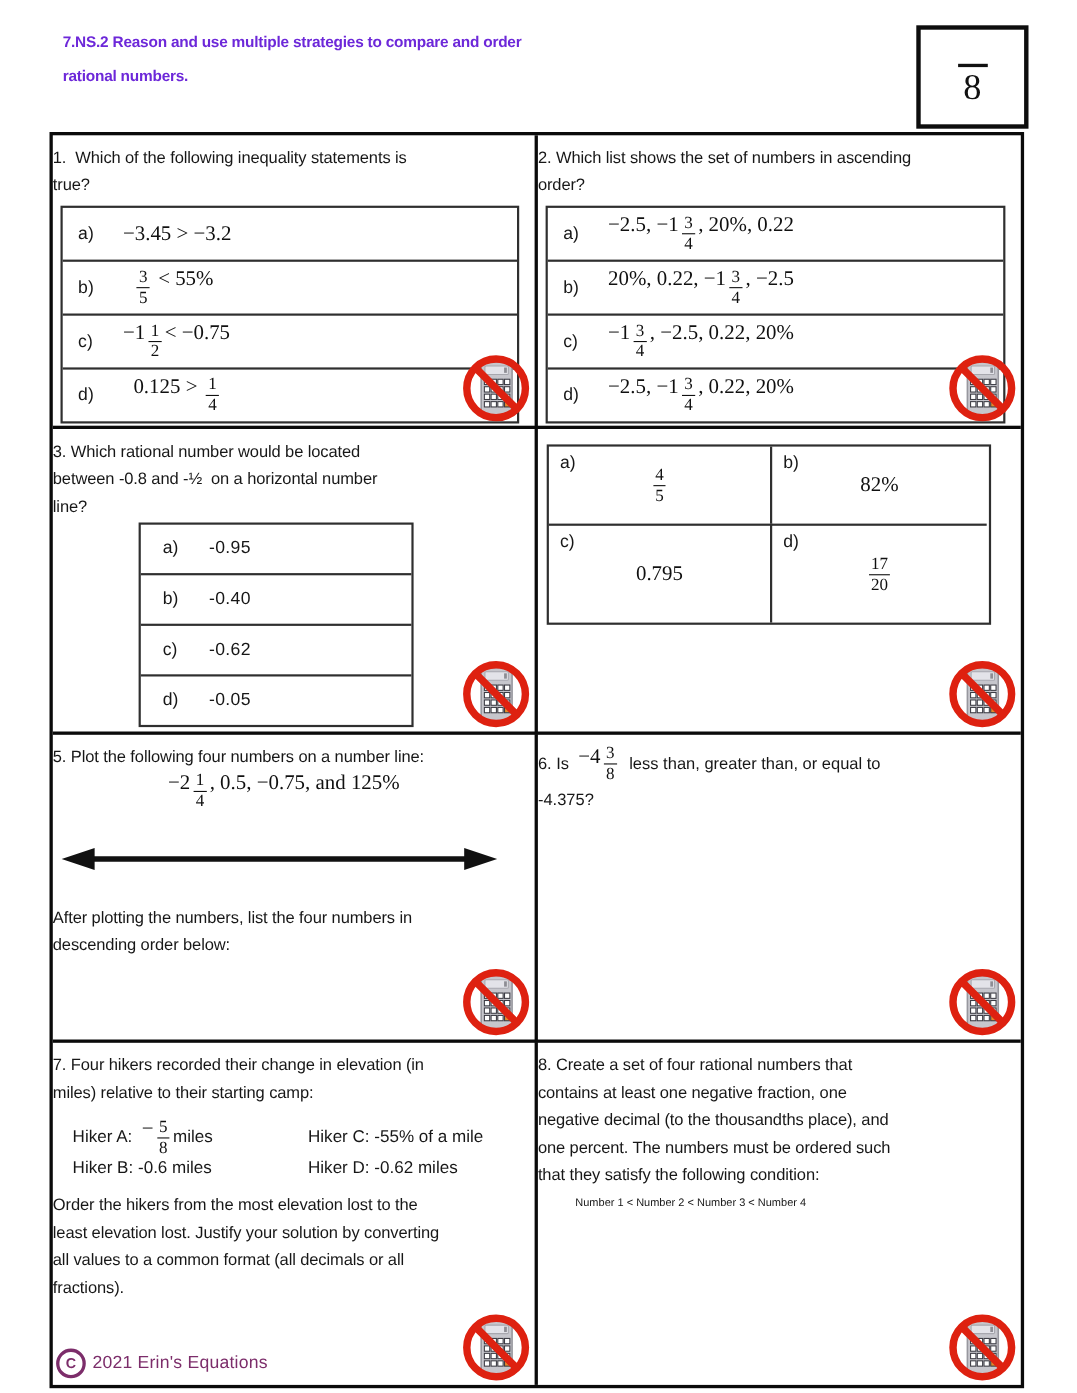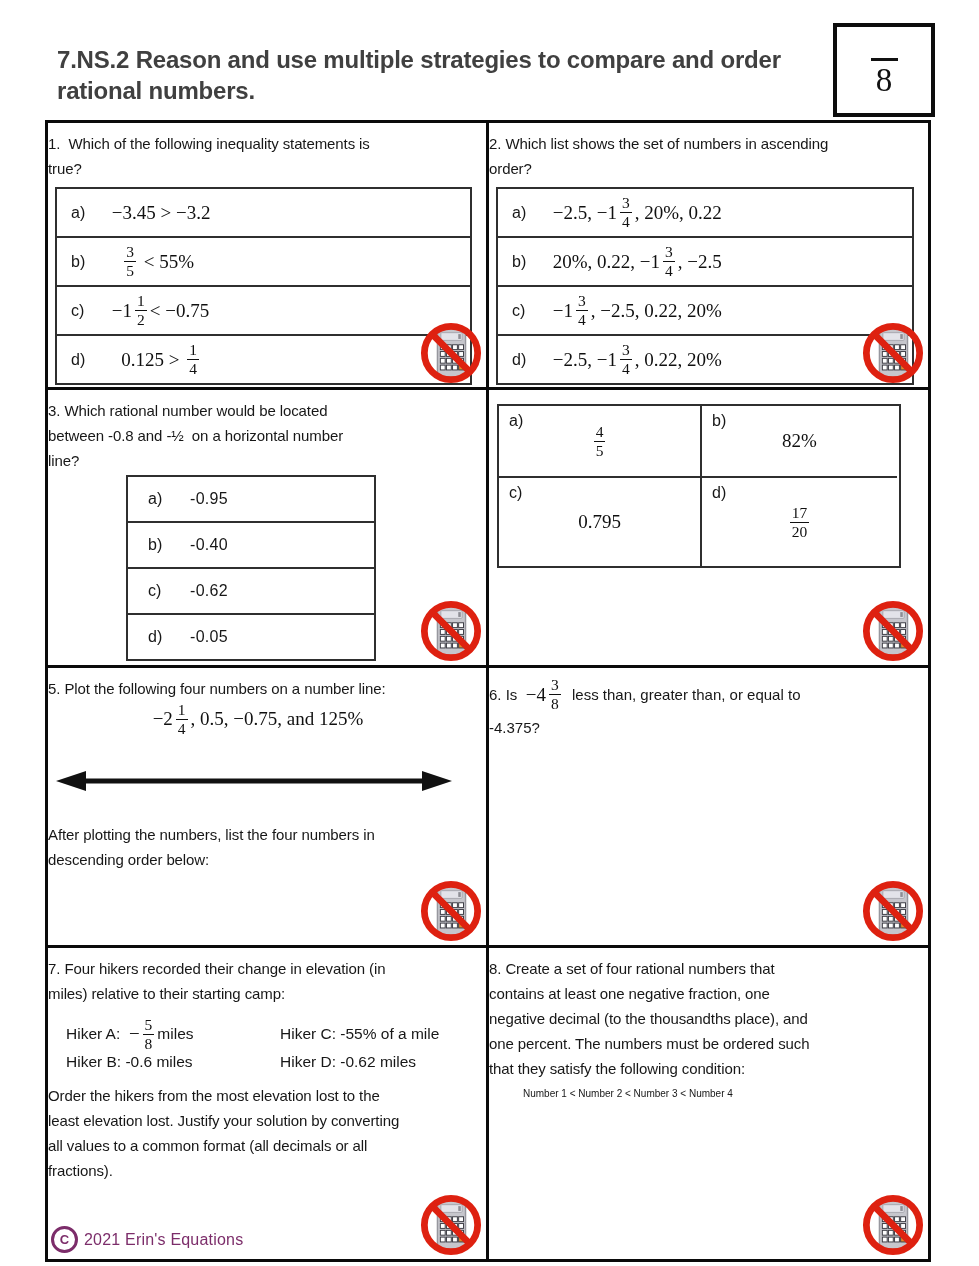--- a/index.html
+++ b/index.html
@@ -1,41 +1,41 @@
 <!DOCTYPE html>
 <html><head>
 <meta charset="utf-8">
 <style>
   html,body{margin:0;padding:0;background:#ffffff;}
   .page{position:relative;width:979px;height:1266px;background:#fff;
         font-family:"Liberation Sans",sans-serif;color:#171717;overflow:hidden;}
 
   
-  .title{position:absolute;left:57px;top:44px;width:770px;font-size:24px;font-weight:bold;
-         line-height:31px;letter-spacing:-0.2px;color:#404040;white-space:pre-wrap;}
+  .title{position:absolute;left:57px;top:23px;width:770px;font-size:14px;font-weight:bold;
+         line-height:31px;letter-spacing:-0.2px;color:#6d28d9;white-space:pre-wrap;}
   .score-box{position:absolute;left:833px;top:23px;width:102px;height:94px;
              border:4px solid #0d0d0d;box-sizing:border-box;background:#fff;}
   .score-bar{width:27px;height:3px;background:#111;margin:31px auto 3px auto;}
   .score-denom{text-align:center;font-family:"Liberation Serif",serif;font-size:33px;line-height:1;color:#111;}
 
   
   .grid{position:absolute;left:45px;top:120px;width:886px;height:1142px;box-sizing:border-box;
         border:3px solid #0a0a0a;display:grid;grid-template-columns:441px 439px;
         grid-template-rows:267px 278px 280px 311px;background:#fff;}
   .cell{position:relative;box-sizing:border-box;border-right:3px solid #0a0a0a;
         border-bottom:3px solid #0a0a0a;padding:8px 9px 6px 0;overflow:hidden;}
   .cell:nth-child(2n){border-right:none;}
   .cell:nth-child(n+7){border-bottom:none;}
 
   .prompt{margin:0;font-size:15px;line-height:25px;letter-spacing:-0.1px;
           color:#171717;white-space:pre-wrap;}
 
   
   .math{font-family:"Liberation Serif",serif;font-size:19px;color:#101010;
-        display:inline-flex;align-items:center;}
+        display:inline-flex;}
   .math .txt{white-space:pre;}
   .frac{display:inline-block;text-align:center;font-size:15.5px;line-height:1.15;
         margin:0 3px;font-family:"Liberation Serif",serif;color:#101010;}
   .frac .n{display:block;border-bottom:1.6px solid #101010;padding:0 2px;}
   .frac .d{display:block;padding:0 2px;}
 
   
   .opt-table{border:2px solid #2f2f2f;margin:6px 5px 0 7px;background:#fff;}
   .opt-row{display:flex;align-items:center;height:47px;border-top:2px solid #2f2f2f;}
   .opt-row:first-child{border-top:none;}

